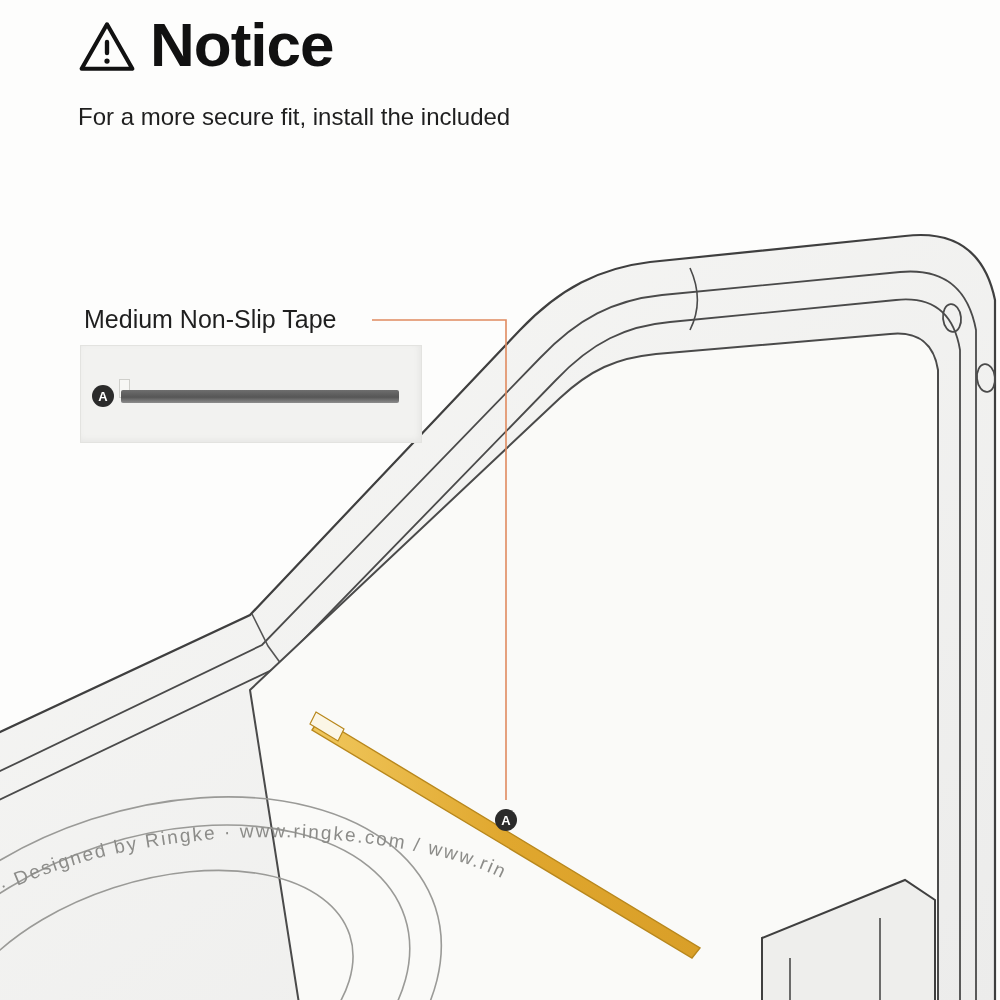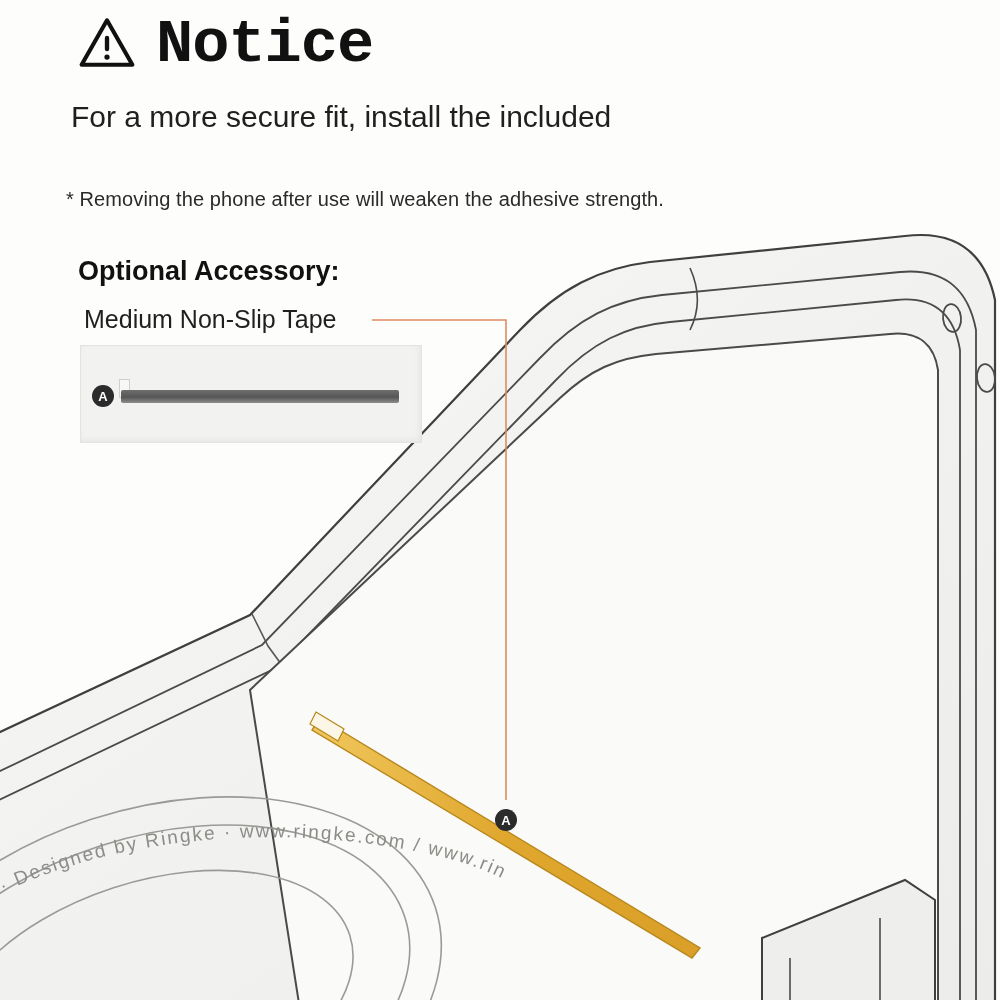--- a/index.html
+++ b/index.html
@@ -16,39 +16,38 @@
     font-family: "Liberation Sans", sans-serif;
     color: #1c1c1c;
   }
 
   
   .notice-head {
     position: absolute;
     left: 78px;
     top: 14px;
     display: flex;
-    align-items: flex-start;
-    gap: 20px;
-    font-family: Liberation Mono, monospace;
+    align-items: flex-end;
+    gap: 14px;
   }
   .warn-icon { width: 58px; height: 58px; display: block; }
   .notice-title {
     font-size: 62px;
     font-weight: 700;
     letter-spacing: -1px;
     line-height: 1;
     color: #111111;
   }
 
   .notice-body {
     position: absolute;
-    left: 71px;
+    left: 78px;
     top: 96px;
     width: 700px;
-    font-size: 30px;
+    font-size: 24px;
     line-height: 42px;
     font-weight: 400;
     color: #1f1f1f;
   }
 
   .notice-foot {
     position: absolute;
     left: 66px;
     top: 188px;
     font-size: 20px;
@@ -232,23 +231,21 @@
       <rect x="29.6" y="24" width="4.8" height="17" rx="2.4" fill="#111111"></rect>
       <circle cx="32" cy="47.5" r="2.9" fill="#111111"></circle>
     </svg>
     <div class="notice-title">Notice</div>
   </div>
 
   <div class="notice-body">
     <div>For a more secure fit, install the included</div>
   </div>
 
-  <div class="notice-foot">* Removing the phone after use will weaken the adhesive strength.</div>
-
-  <div class="acc-title">Optional Accessory:</div>
+
   <div class="acc-sub">Medium Non-Slip Tape</div>
 
   <div class="tape-card">
     <div class="shadow-edge"></div>
     <div class="badge-a badge-card">A</div>
     <div class="tape-tab"></div>
     <div class="tape-strip"></div>
   </div>
 
   <div class="badge-a badge-diagram">A</div>

